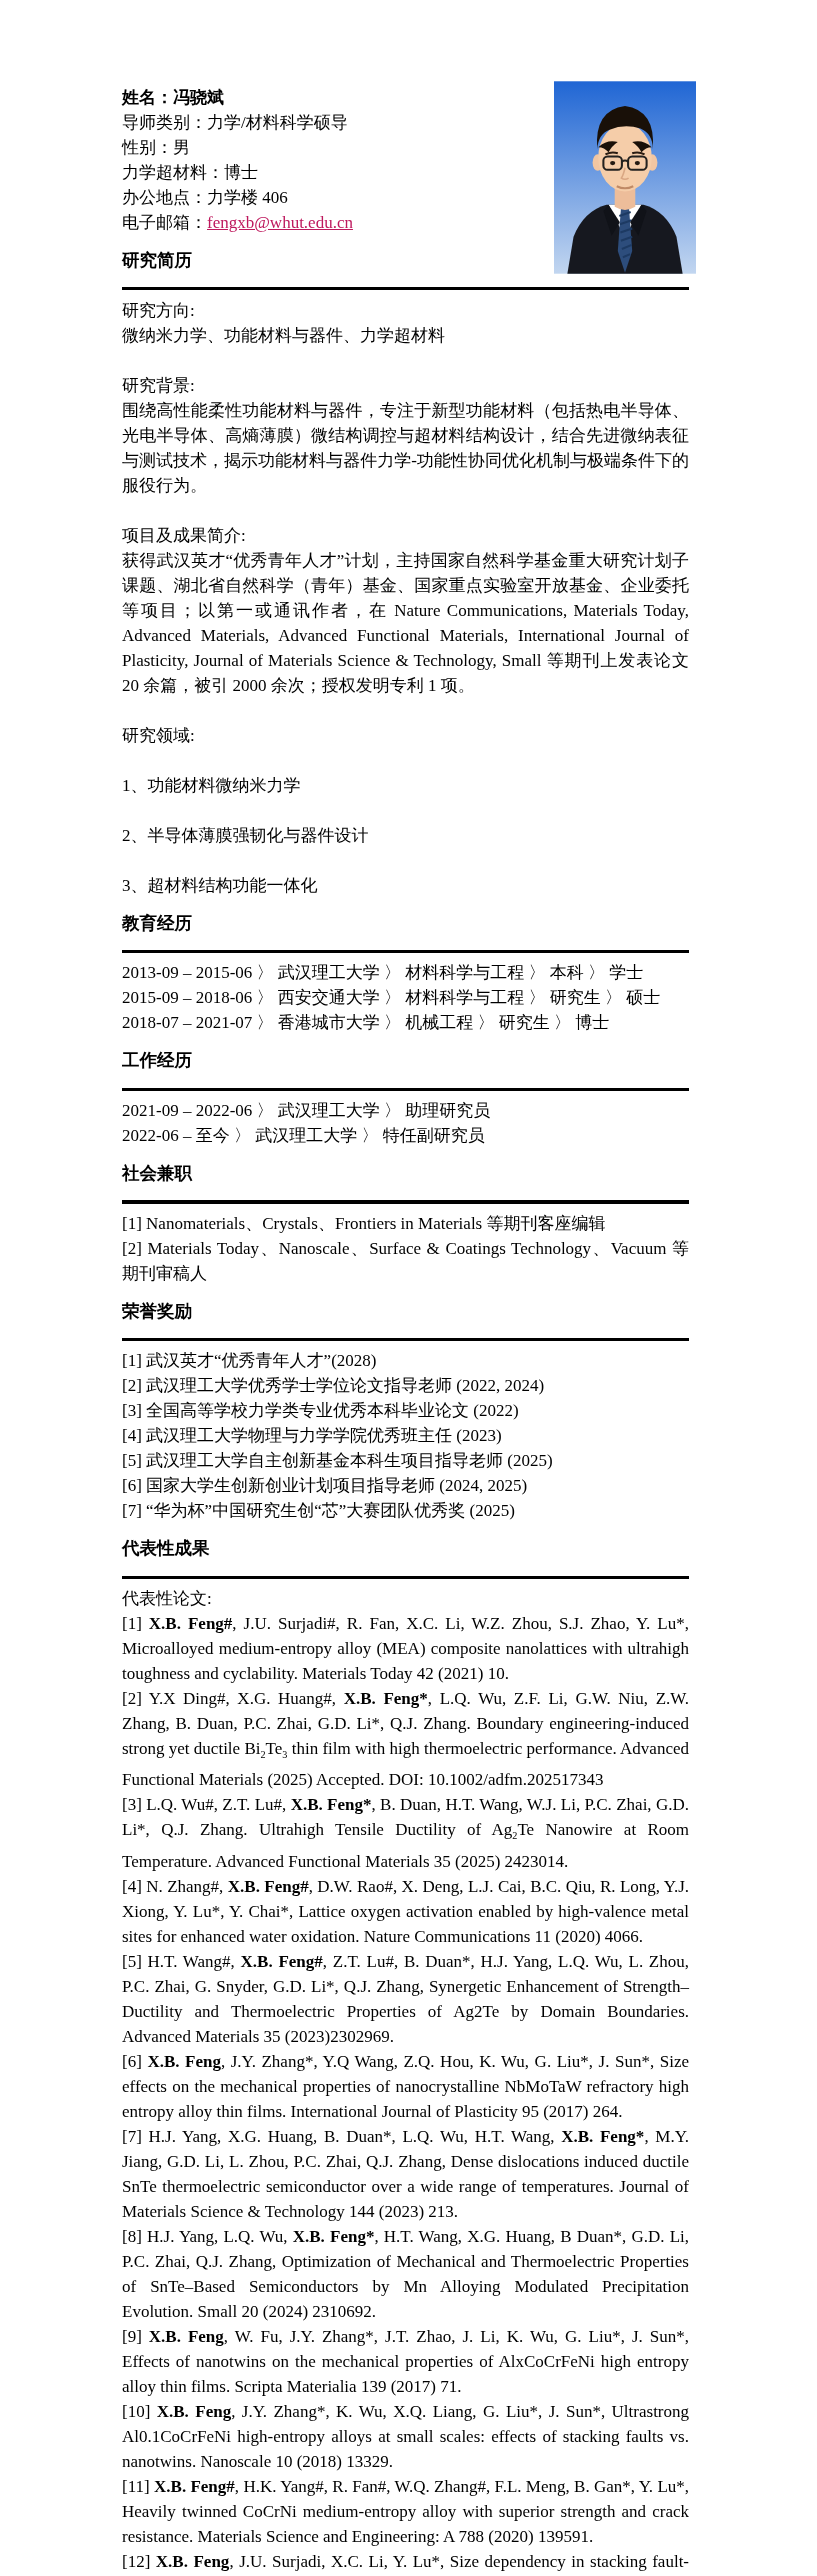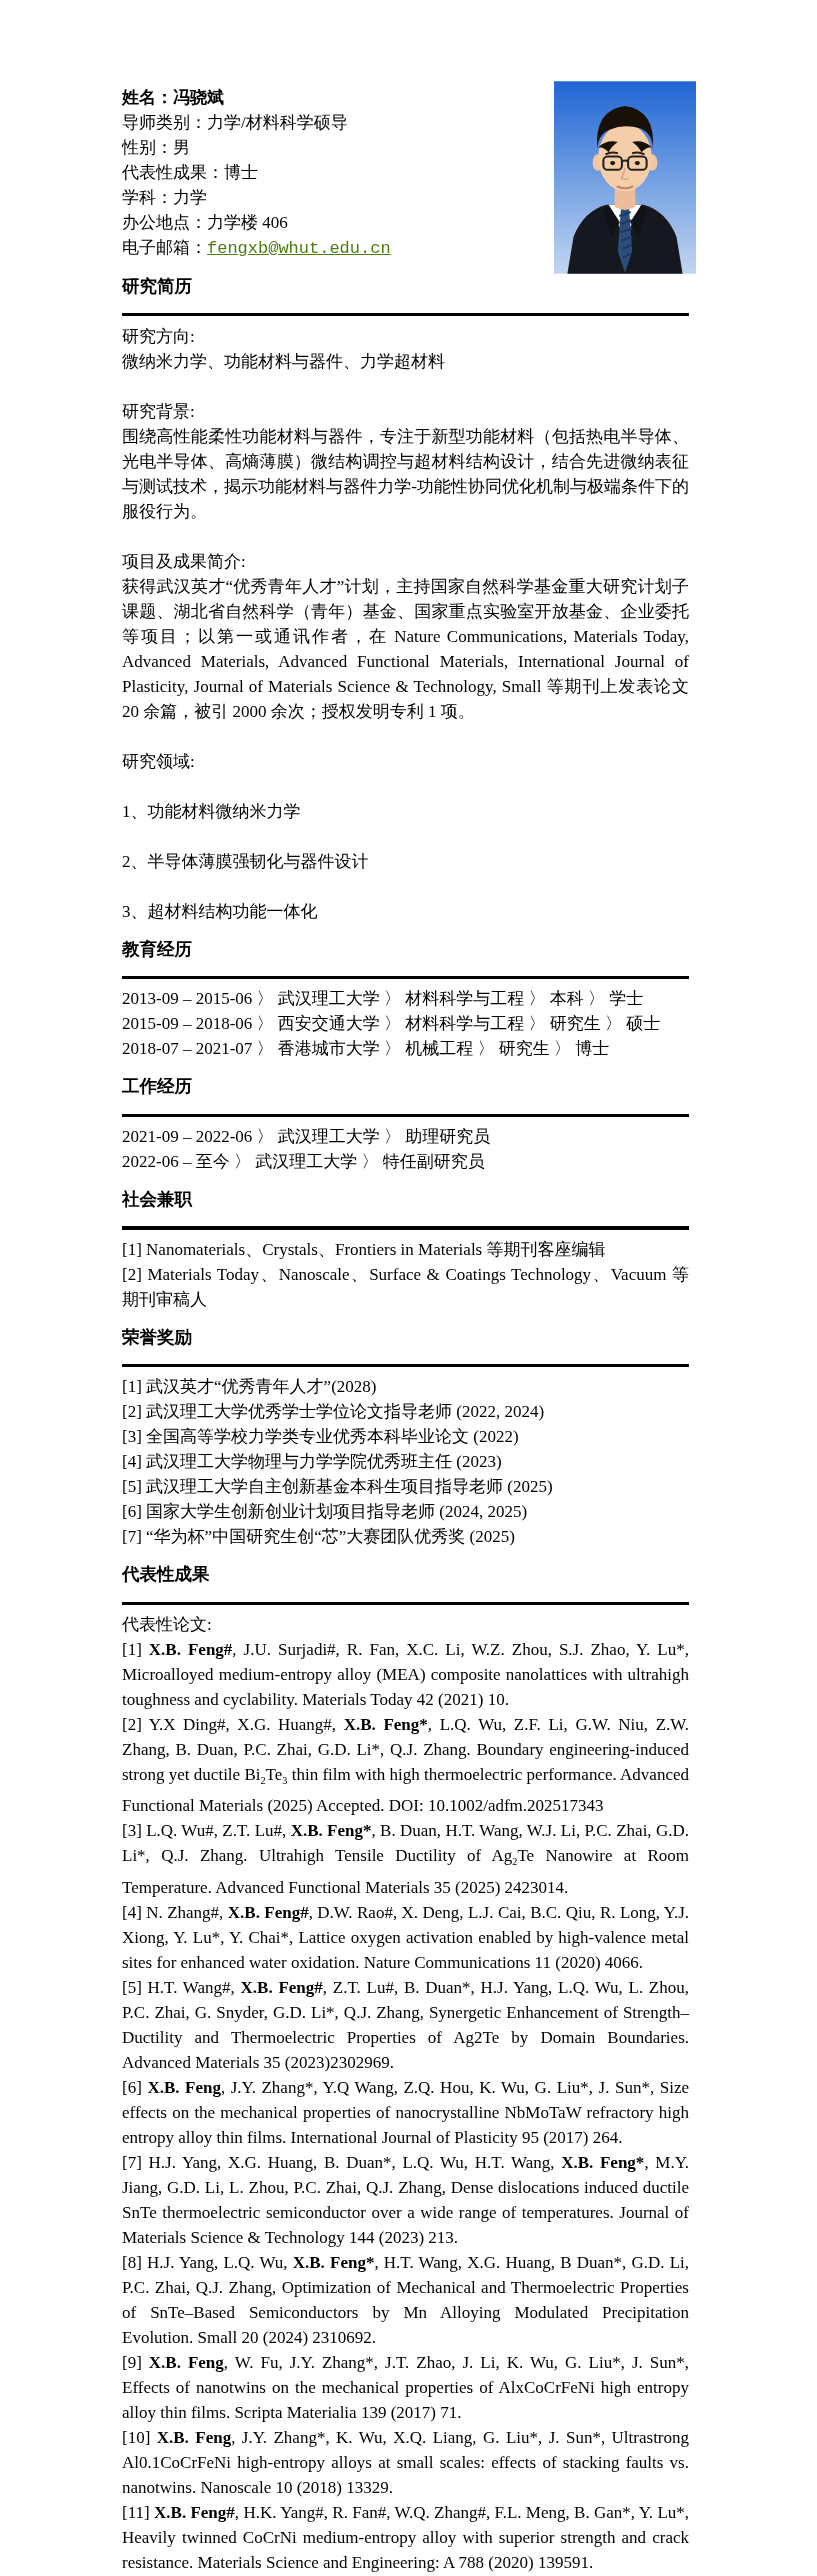--- a/index.html
+++ b/index.html
@@ -26,23 +26,22 @@
     word-break:break-word;
   }
   .gap{margin-top:25px !important;}
   .info-line{font-size:15px;line-height:25px;}
   .name-line{
     font-family:"Liberation Sans","DejaVu Sans",sans-serif;
     font-weight:bold;
     font-size:16px;
   }
   .info-line a{
-    color:#4d7c0f;
+    color:#be185d;
     text-decoration:underline;
-    font-family:Liberation Mono, monospace;
   }
   h2.sec-title{
     font-family:"Liberation Sans","DejaVu Sans",sans-serif;
     font-weight:bold;
     font-size:17.5px;
     line-height:25px;
     margin:13px 0 0 0;
   }
   .rule{
     height:3.1px;
@@ -110,22 +109,21 @@
       <path d="M122 204 Q138 212 154 204" stroke="#c08a66" stroke-width="4" fill="none"></path>
     </svg>
   </div>
 
   <div class="content">
 
     <div id="profile-fields">
         <p class="info-line name-line"><span>姓名：</span><span>冯骁斌</span></p>
         <p class="info-line"><span>导师类别：</span><span>力学/材料科学硕导</span></p>
         <p class="info-line"><span>性别：</span><span>男</span></p>
-        <p class="info-line"><span>代表性成果：</span><span>博士</span></p>
-        <p class="info-line"><span>学科：</span><span>力学</span></p>
+        <p class="info-line"><span>力学超材料：</span><span>博士</span></p>
         <p class="info-line"><span>办公地点：</span><span>力学楼 406</span></p>
         <p class="info-line"><span>电子邮箱：</span><a href="#">fengxb@whut.edu.cn</a></p>
       </div>
 
     <section>
       <h2 class="sec-title">研究简历</h2>
       <div class="rule"></div>
       <div>
           <p>研究方向:</p>
           <p>微纳米力学、功能材料与器件、力学超材料</p>

